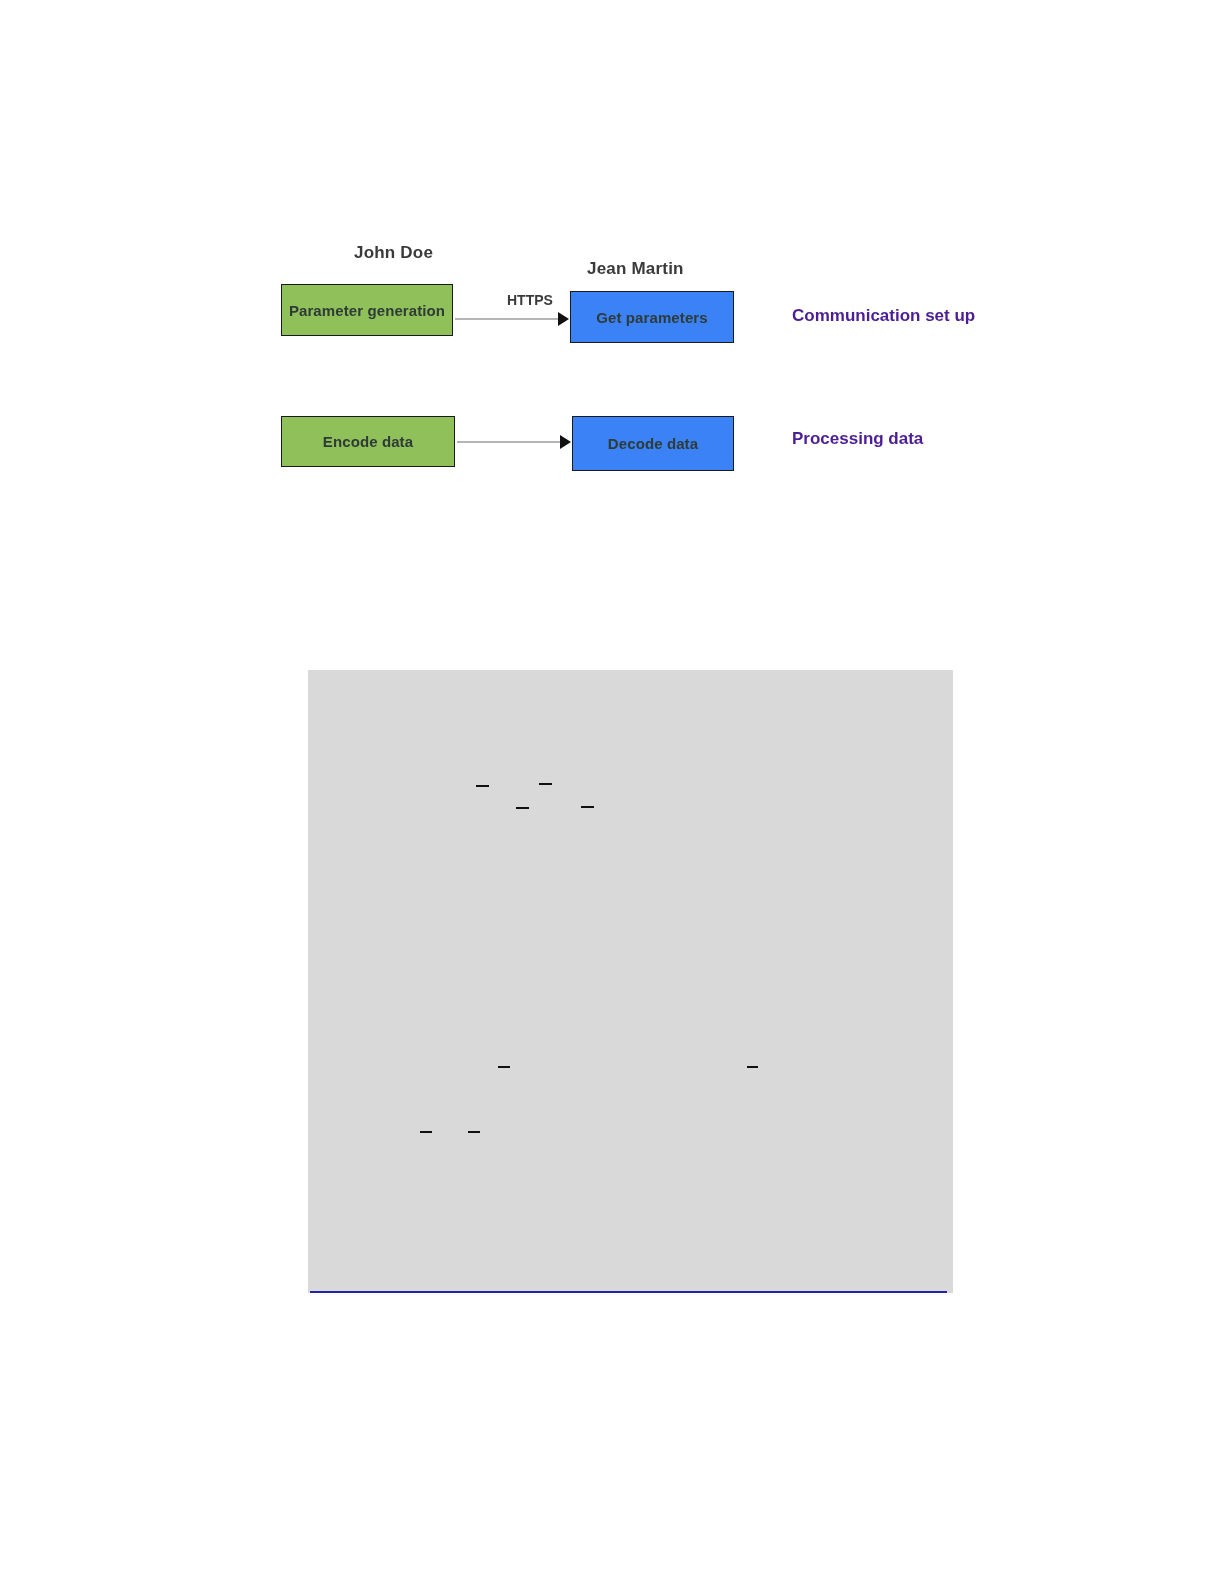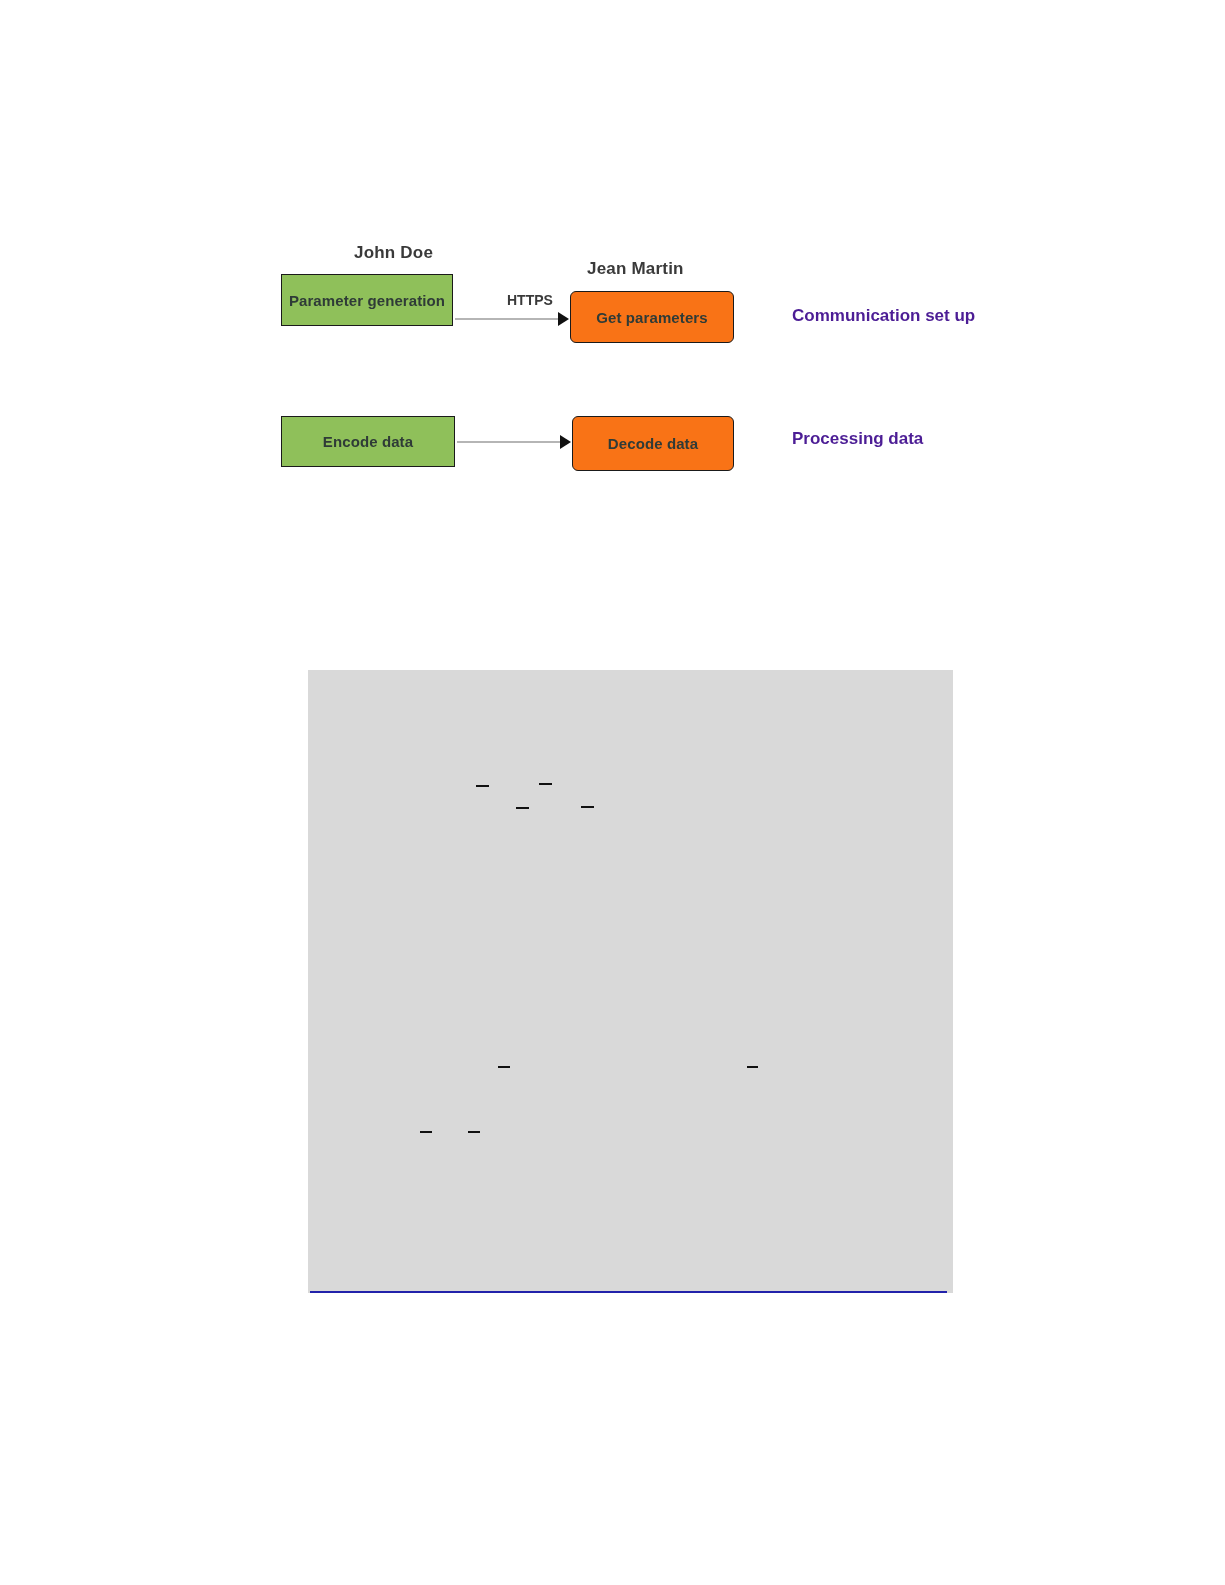--- a/index.html
+++ b/index.html
@@ -36,21 +36,21 @@
     display: flex;
     align-items: center;
     justify-content: center;
     font-size: 15px;
     font-weight: bold;
     color: #2f3b37;
     letter-spacing: .1px;
     white-space: nowrap;
   }
   .proc-box.green { background: #8FC05A; }
-  .proc-box.teal  { background: #f97316; border-radius: 6px; }
+  .proc-box.teal  { background: #3b82f6; }
 
   .arrow-line {
     position: absolute;
     height: 1.6px;
     background: #b5b5b5;
   }
   .arrow-head {
     position: absolute;
     width: 0;
     height: 0;
@@ -93,21 +93,21 @@
 </head>
 <body>
 
 <div id="page">
 
   <div>
 
     <div class="actor-label" style="left:354px; top:243px;">John Doe</div>
     <div class="actor-label" style="left:587px; top:243px;margin-top:16px;">Jean Martin</div>
 
-    <div class="proc-box green" style="left:281px; top:274px; width:172px; height:52px;">Parameter generation</div>
+    <div class="proc-box green" style="left:281px; top:284px; width:172px; height:52px;">Parameter generation</div>
 
     <div class="arrow-line" style="left:455px; top:318px; width:110px;"></div>
     <div class="arrow-head" style="left:558px; top:312px;"></div>
     <div class="edge-label" style="left:507px; top:292px;">HTTPS</div>
 
     <div class="proc-box teal" style="left:570px; top:291px; width:164px; height:52px;">Get parameters</div>
 
     <div class="phase-label" style="left:748px; top:306px;">Communication set up</div>
 
     <div class="proc-box green" style="left:281px; top:416px; width:174px; height:51px;">Encode data</div>

